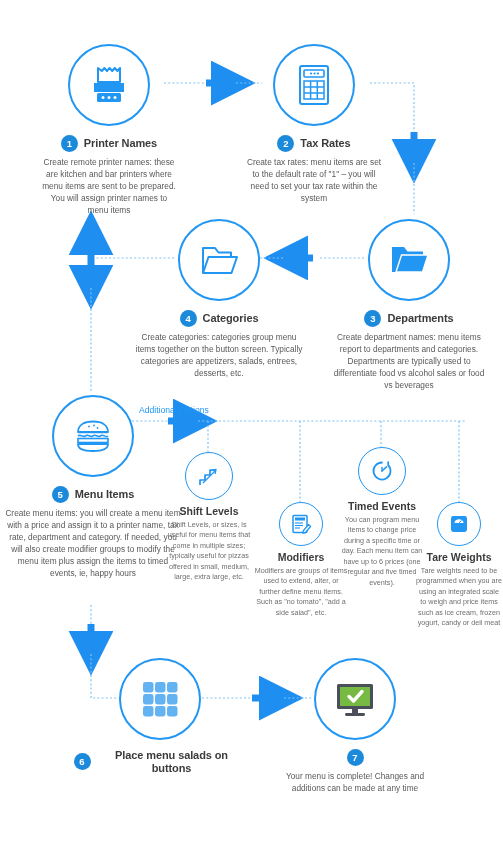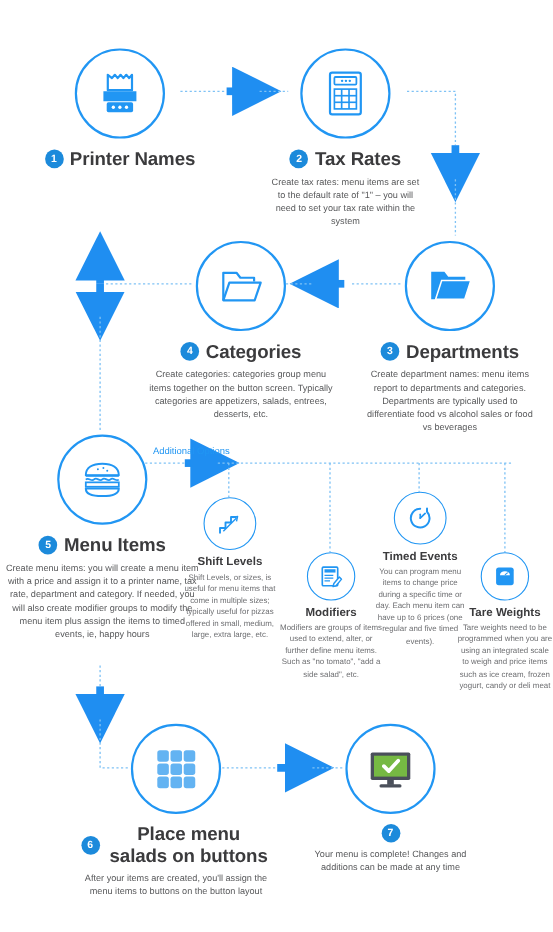--- a/index.html
+++ b/index.html
@@ -68,21 +68,21 @@
     flex: 0 0 17px;
     border-radius: 50%;
     background: #1c8adb;
     color: #ffffff;
     font-size: 9.5px;
     font-weight: bold;
     line-height: 17px;
     text-align: center;
   }
   .node-title {
-    font-size: 17px;
+    font-size: 11px;
     font-weight: bold;
     color: #3b3b3d;
     letter-spacing: -0.1px;
     line-height: 1.15;
   }
   .node-title.wrap2 {
     max-width: 150px;
   }
   .node-desc {
     font-size: 8.3px;
@@ -197,20 +197,21 @@
         <rect x="14" y="34" width="24" height="9" rx="1.6" fill="#2196f3"></rect>
         <circle cx="20" cy="38.5" r="1.5" fill="#ffffff"></circle>
         <circle cx="26" cy="38.5" r="1.5" fill="#ffffff"></circle>
         <circle cx="32" cy="38.5" r="1.5" fill="#ffffff"></circle>
       </svg>
     </div>
     <div class="title-row">
       <span class="step-badge">1</span>
       <span class="node-title">Printer Names</span>
     </div>
+    <div class="node-desc">Create remote printer names: these are kitchen and bar printers where menu items are sent to be prepared. You will assign printer names to menu items</div>
   </div>
 
   <div class="node" id="node-tax">
     <div class="icon-circle">
       <svg width="50" height="50" viewBox="0 0 50 50">
         <rect x="11" y="6" width="28" height="38" rx="2" fill="none" stroke="#2196f3" stroke-width="2"></rect>
         <rect x="15" y="10" width="20" height="7" rx="1" fill="none" stroke="#2196f3" stroke-width="1.6"></rect>
         <circle cx="22" cy="13.5" r="1.1" fill="#2196f3"></circle>
         <circle cx="25.5" cy="13.5" r="1.1" fill="#2196f3"></circle>
         <circle cx="29" cy="13.5" r="1.1" fill="#2196f3"></circle>
@@ -345,21 +346,20 @@
           <rect x="8" y="32" width="10.5" height="10.5" rx="2.4"></rect>
           <rect x="20" y="32" width="10.5" height="10.5" rx="2.4"></rect>
           <rect x="32" y="32" width="10.5" height="10.5" rx="2.4"></rect>
         </g>
       </svg>
     </div>
     <div class="title-row">
       <span class="step-badge">6</span>
       <span class="node-title wrap2">Place menu salads on buttons</span>
     </div>
-    <div class="node-desc">After your items are created, you'll assign the menu items to buttons on the button layout</div>
   </div>
 
   <div class="node" id="node-complete">
     <div class="icon-circle">
       <svg width="52" height="52" viewBox="0 0 52 52">
         <rect x="8" y="11" width="36" height="25" rx="1.6" fill="#4a4f5a"></rect>
         <rect x="11" y="14" width="30" height="19" fill="#76b943"></rect>
         <path d="M20,23.5 L24.5,28 L33,18.5" fill="none" stroke="#ffffff" stroke-width="3.4" stroke-linecap="round" stroke-linejoin="round"></path>
         <rect x="23" y="36" width="6" height="4.5" fill="#4a4f5a"></rect>
         <rect x="16" y="40" width="20" height="3" rx="1.4" fill="#4a4f5a"></rect>

